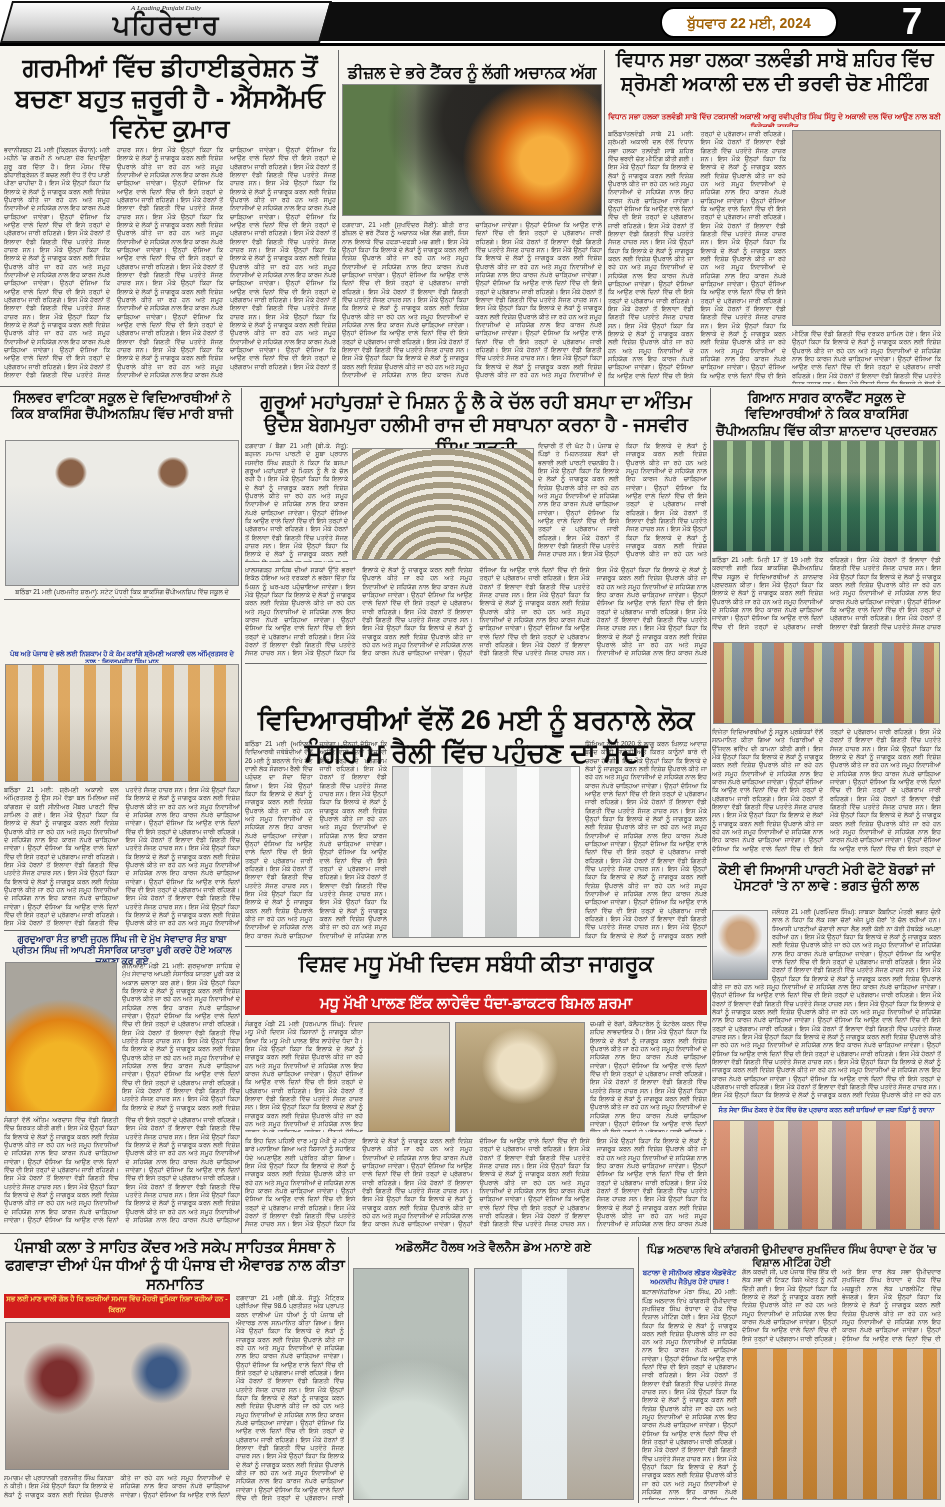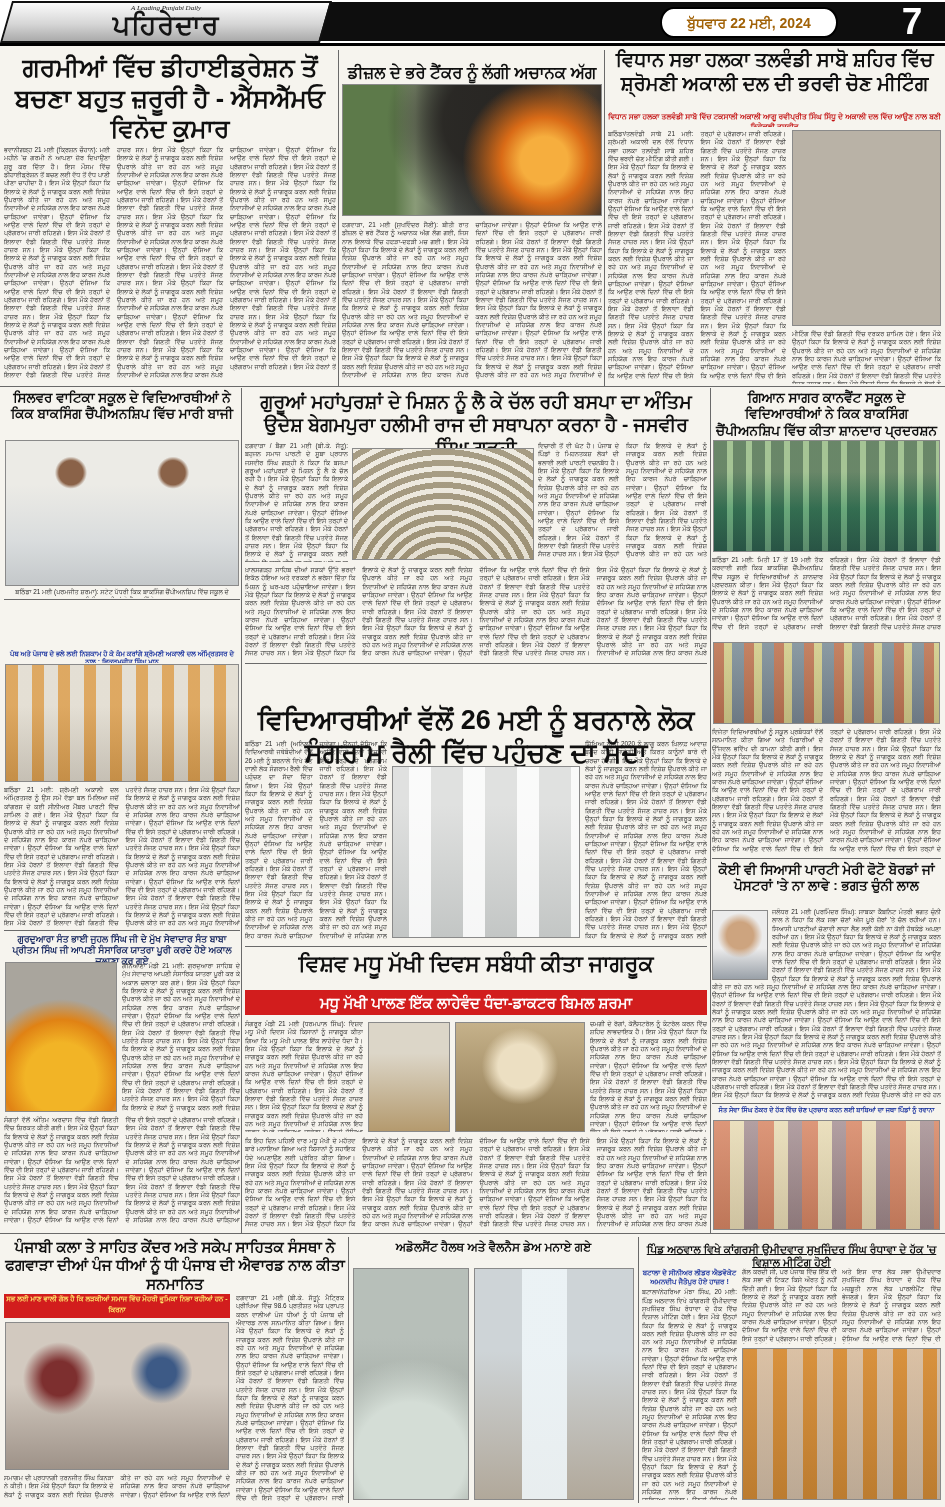--- a/index.html
+++ b/index.html
@@ -178,21 +178,21 @@
   <div class="hl" style="left:4px;top:1238px;width:342px;font-size:15px;">ਪੰਜਾਬੀ ਕਲਾ ਤੇ ਸਾਹਿਤ ਕੇਂਦਰ ਅਤੇ ਸਕੇਪ ਸਾਹਿਤਕ ਸੰਸਥਾ ਨੇ ਫਗਵਾੜਾ ਦੀਆਂ ਪੰਜ ਧੀਆਂ ਨੂੰ ਧੀ ਪੰਜਾਬ ਦੀ ਐਵਾਰਡ ਨਾਲ ਕੀਤਾ ਸਨਮਾਨਿਤ</div>
   <div class="banner-red" style="left:4px;top:1294px;width:226px;height:24px;font-size:7px;line-height:1.5;color:#ffe96b;">ਸਭ ਲਈ ਮਾਣ ਵਾਲੀ ਗੱਲ ਹੈ ਕਿ ਲੜਕੀਆਂ ਸਮਾਜ ਵਿੱਚ ਮੋਹਰੀ ਭੂਮਿਕਾ ਨਿਭਾ ਰਹੀਆਂ ਹਨ - ਕਿਰਨਾ</div>
   <div class="photo ph-award" style="left:5px;top:1322px;width:224px;height:148px;"></div>
   <div class="body-text cols2" style="left:4px;top:1474px;width:226px;height:28px;">ਸਮਾਗਮ ਦੀ ਪ੍ਰਧਾਨਗੀ ਤਰਨਜੀਤ ਸਿੰਘ ਕਿਨੜਾ ਨੇ ਕੀਤੀ। ਇਸ ਮੌਕੇ ਉਨ੍ਹਾਂ ਕਿਹਾ ਕਿ ਇਲਾਕੇ ਦੇ ਲੋਕਾਂ ਨੂੰ ਜਾਗਰੂਕ ਕਰਨ ਲਈ ਵਿਸ਼ੇਸ਼ ਉਪਰਾਲੇ ਕੀਤੇ ਜਾ ਰਹੇ ਹਨ ਅਤੇ ਸਮੂਹ ਨਿਵਾਸੀਆਂ ਦੇ ਸਹਿਯੋਗ ਨਾਲ ਇਹ ਕਾਰਜ ਨੇਪਰੇ ਚਾੜ੍ਹਿਆ ਜਾਵੇਗਾ। ਉਨ੍ਹਾਂ ਦੱਸਿਆ ਕਿ ਆਉਣ ਵਾਲੇ ਦਿਨਾਂ ਵਿੱਚ ਵੀ ਇਸੇ ਤਰ੍ਹਾਂ ਦੇ ਪ੍ਰੋਗਰਾਮ ਜਾਰੀ ਰਹਿਣਗੇ। ਇਸ ਮੌਕੇ ਹੋਰਨਾਂ ਤੋਂ ਇਲਾਵਾ ਵੱਡੀ ਗਿਣਤੀ ਵਿੱਚ ਪਤਵੰਤੇ ਸੱਜਣ ਹਾਜ਼ਰ ਸਨ। ਇਸ ਮੌਕੇ ਉਨ੍ਹਾਂ ਕਿਹਾ ਕਿ ਇਲਾਕੇ ਦੇ ਲੋਕਾਂ ਨੂੰ ਜਾਗਰੂਕ ਕਰਨ ਲਈ ਵਿਸ਼ੇਸ਼ ਉਪਰਾਲੇ ਕੀਤੇ ਜਾ ਰਹੇ ਹਨ ਅਤੇ ਸਮੂਹ ਨਿਵਾਸੀਆਂ ਦੇ ਸਹਿਯੋਗ ਨਾਲ ਇਹ ਕਾਰਜ ਨੇਪਰੇ ਚਾੜ੍ਹਿਆ ਜਾਵੇਗਾ। ਉਨ੍ਹਾਂ ਦੱਸਿਆ ਕਿ ਆਉਣ ਵਾਲੇ ਦਿਨਾਂ ਵਿੱਚ ਵੀ ਇਸੇ ਤਰ੍ਹਾਂ ਦੇ ਪ੍ਰੋਗਰਾਮ ਜਾਰੀ ਰਹਿਣਗੇ। ਇਸ ਮੌਕੇ ਹੋਰਨਾਂ ਤੋਂ ਇਲਾਵਾ ਵੱਡੀ ਗਿਣਤੀ ਵਿੱਚ ਪਤਵੰਤੇ ਸੱਜਣ ਹਾਜ਼ਰ ਸਨ।</div>
   <div class="body-text" style="left:236px;top:1294px;width:108px;height:208px;">ਫਗਵਾੜਾ 21 ਮਈ (ਬੀ.ਕੇ. ਸੱਤੂ): ਮੈਟ੍ਰਿਕ ਪ੍ਰੀਖਿਆ ਵਿੱਚ 98.6 ਪ੍ਰਤੀਸ਼ਤ ਅੰਕ ਪ੍ਰਾਪਤ ਕਰਨ ਵਾਲੀਆਂ ਪੰਜ ਧੀਆਂ ਨੂੰ ਧੀ ਪੰਜਾਬ ਦੀ ਐਵਾਰਡ ਨਾਲ ਸਨਮਾਨਿਤ ਕੀਤਾ ਗਿਆ। ਇਸ ਮੌਕੇ ਉਨ੍ਹਾਂ ਕਿਹਾ ਕਿ ਇਲਾਕੇ ਦੇ ਲੋਕਾਂ ਨੂੰ ਜਾਗਰੂਕ ਕਰਨ ਲਈ ਵਿਸ਼ੇਸ਼ ਉਪਰਾਲੇ ਕੀਤੇ ਜਾ ਰਹੇ ਹਨ ਅਤੇ ਸਮੂਹ ਨਿਵਾਸੀਆਂ ਦੇ ਸਹਿਯੋਗ ਨਾਲ ਇਹ ਕਾਰਜ ਨੇਪਰੇ ਚਾੜ੍ਹਿਆ ਜਾਵੇਗਾ। ਉਨ੍ਹਾਂ ਦੱਸਿਆ ਕਿ ਆਉਣ ਵਾਲੇ ਦਿਨਾਂ ਵਿੱਚ ਵੀ ਇਸੇ ਤਰ੍ਹਾਂ ਦੇ ਪ੍ਰੋਗਰਾਮ ਜਾਰੀ ਰਹਿਣਗੇ। ਇਸ ਮੌਕੇ ਹੋਰਨਾਂ ਤੋਂ ਇਲਾਵਾ ਵੱਡੀ ਗਿਣਤੀ ਵਿੱਚ ਪਤਵੰਤੇ ਸੱਜਣ ਹਾਜ਼ਰ ਸਨ। ਇਸ ਮੌਕੇ ਉਨ੍ਹਾਂ ਕਿਹਾ ਕਿ ਇਲਾਕੇ ਦੇ ਲੋਕਾਂ ਨੂੰ ਜਾਗਰੂਕ ਕਰਨ ਲਈ ਵਿਸ਼ੇਸ਼ ਉਪਰਾਲੇ ਕੀਤੇ ਜਾ ਰਹੇ ਹਨ ਅਤੇ ਸਮੂਹ ਨਿਵਾਸੀਆਂ ਦੇ ਸਹਿਯੋਗ ਨਾਲ ਇਹ ਕਾਰਜ ਨੇਪਰੇ ਚਾੜ੍ਹਿਆ ਜਾਵੇਗਾ। ਉਨ੍ਹਾਂ ਦੱਸਿਆ ਕਿ ਆਉਣ ਵਾਲੇ ਦਿਨਾਂ ਵਿੱਚ ਵੀ ਇਸੇ ਤਰ੍ਹਾਂ ਦੇ ਪ੍ਰੋਗਰਾਮ ਜਾਰੀ ਰਹਿਣਗੇ। ਇਸ ਮੌਕੇ ਹੋਰਨਾਂ ਤੋਂ ਇਲਾਵਾ ਵੱਡੀ ਗਿਣਤੀ ਵਿੱਚ ਪਤਵੰਤੇ ਸੱਜਣ ਹਾਜ਼ਰ ਸਨ। ਇਸ ਮੌਕੇ ਉਨ੍ਹਾਂ ਕਿਹਾ ਕਿ ਇਲਾਕੇ ਦੇ ਲੋਕਾਂ ਨੂੰ ਜਾਗਰੂਕ ਕਰਨ ਲਈ ਵਿਸ਼ੇਸ਼ ਉਪਰਾਲੇ ਕੀਤੇ ਜਾ ਰਹੇ ਹਨ ਅਤੇ ਸਮੂਹ ਨਿਵਾਸੀਆਂ ਦੇ ਸਹਿਯੋਗ ਨਾਲ ਇਹ ਕਾਰਜ ਨੇਪਰੇ ਚਾੜ੍ਹਿਆ ਜਾਵੇਗਾ। ਉਨ੍ਹਾਂ ਦੱਸਿਆ ਕਿ ਆਉਣ ਵਾਲੇ ਦਿਨਾਂ ਵਿੱਚ ਵੀ ਇਸੇ ਤਰ੍ਹਾਂ ਦੇ ਪ੍ਰੋਗਰਾਮ ਜਾਰੀ ਰਹਿਣਗੇ। ਇਸ ਮੌਕੇ ਹੋਰਨਾਂ ਤੋਂ ਇਲਾਵਾ ਵੱਡੀ ਗਿਣਤੀ ਵਿੱਚ ਪਤਵੰਤੇ ਸੱਜਣ ਹਾਜ਼ਰ ਸਨ। ਇਸ ਮੌਕੇ ਉਨ੍ਹਾਂ ਕਿਹਾ ਕਿ ਇਲਾਕੇ ਦੇ ਲੋਕਾਂ ਨੂੰ ਜਾਗਰੂਕ ਕਰਨ ਲਈ ਵਿਸ਼ੇਸ਼ ਉਪਰਾਲੇ ਕੀਤੇ ਜਾ ਰਹੇ ਹਨ ਅਤੇ ਸਮੂਹ ਨਿਵਾਸੀਆਂ ਦੇ ਸਹਿਯੋਗ ਨਾਲ ਇਹ ਕਾਰਜ ਨੇਪਰੇ ਚਾੜ੍ਹਿਆ ਜਾਵੇਗਾ। ਉਨ੍ਹਾਂ ਦੱਸਿਆ ਕਿ ਆਉਣ ਵਾਲੇ ਦਿਨਾਂ ਵਿੱਚ ਵੀ ਇਸੇ ਤਰ੍ਹਾਂ ਦੇ ਪ੍ਰੋਗਰਾਮ ਜਾਰੀ ਰਹਿਣਗੇ। ਇਸ ਮੌਕੇ ਹੋਰਨਾਂ ਤੋਂ ਇਲਾਵਾ ਵੱਡੀ ਗਿਣਤੀ ਵਿੱਚ ਪਤਵੰਤੇ ਸੱਜਣ ਹਾਜ਼ਰ ਸਨ। ਇਸ ਮੌਕੇ ਉਨ੍ਹਾਂ ਕਿਹਾ ਕਿ ਇਲਾਕੇ ਦੇ ਲੋਕਾਂ ਨੂੰ ਜਾਗਰੂਕ ਕਰਨ ਲਈ ਵਿਸ਼ੇਸ਼ ਉਪਰਾਲੇ ਕੀਤੇ ਜਾ ਰਹੇ ਹਨ ਅਤੇ ਸਮੂਹ ਨਿਵਾਸੀਆਂ ਦੇ ਸਹਿਯੋਗ ਨਾਲ ਇਹ ਕਾਰਜ ਨੇਪਰੇ ਚਾੜ੍ਹਿਆ ਜਾਵੇਗਾ। ਉਨ੍ਹਾਂ ਦੱਸਿਆ ਕਿ ਆਉਣ ਵਾਲੇ ਦਿਨਾਂ ਵਿੱਚ ਵੀ ਇਸੇ ਤਰ੍ਹਾਂ ਦੇ ਪ੍ਰੋਗਰਾਮ ਜਾਰੀ ਰਹਿਣਗੇ। ਇਸ ਮੌਕੇ ਹੋਰਨਾਂ ਤੋਂ ਇਲਾਵਾ ਵੱਡੀ ਗਿਣਤੀ ਵਿੱਚ ਪਤਵੰਤੇ ਸੱਜਣ ਹਾਜ਼ਰ ਸਨ। ਇਸ ਮੌਕੇ ਉਨ੍ਹਾਂ ਕਿਹਾ ਕਿ ਇਲਾਕੇ ਦੇ ਲੋਕਾਂ ਨੂੰ ਜਾਗਰੂਕ ਕਰਨ ਲਈ ਵਿਸ਼ੇਸ਼ ਉਪਰਾਲੇ ਕੀਤੇ ਜਾ ਰਹੇ ਹਨ ਅਤੇ ਸਮੂਹ ਨਿਵਾਸੀਆਂ ਦੇ ਸਹਿਯੋਗ ਨਾਲ ਇਹ ਕਾਰਜ ਨੇਪਰੇ ਚਾੜ੍ਹਿਆ ਜਾਵੇਗਾ। ਉਨ੍ਹਾਂ ਦੱਸਿਆ ਕਿ ਆਉਣ ਵਾਲੇ ਦਿਨਾਂ ਵਿੱਚ ਵੀ ਇਸੇ ਤਰ੍ਹਾਂ ਦੇ ਪ੍ਰੋਗਰਾਮ ਜਾਰੀ ਰਹਿਣਗੇ। ਇਸ ਮੌਕੇ ਹੋਰਨਾਂ ਤੋਂ ਇਲਾਵਾ ਵੱਡੀ ਗਿਣਤੀ ਵਿੱਚ ਪਤਵੰਤੇ ਸੱਜਣ ਹਾਜ਼ਰ ਸਨ। ਇਸ ਮੌਕੇ ਉਨ੍ਹਾਂ ਕਿਹਾ ਕਿ ਇਲਾਕੇ ਦੇ ਲੋਕਾਂ ਨੂੰ ਜਾਗਰੂਕ ਕਰਨ ਲਈ ਵਿਸ਼ੇਸ਼ ਉਪਰਾਲੇ ਕੀਤੇ ਜਾ ਰਹੇ ਹਨ ਅਤੇ ਸਮੂਹ ਨਿਵਾਸੀਆਂ ਦੇ ਸਹਿਯੋਗ ਨਾਲ ਇਹ ਕਾਰਜ ਨੇਪਰੇ ਚਾੜ੍ਹਿਆ ਜਾਵੇਗਾ। ਉਨ੍ਹਾਂ ਦੱਸਿਆ ਕਿ ਆਉਣ ਵਾਲੇ ਦਿਨਾਂ ਵਿੱਚ ਵੀ ਇਸੇ ਤਰ੍ਹਾਂ ਦੇ ਪ੍ਰੋਗਰਾਮ ਜਾਰੀ ਰਹਿਣਗੇ। ਇਸ ਮੌਕੇ ਹੋਰਨਾਂ ਤੋਂ ਇਲਾਵਾ ਵੱਡੀ ਗਿਣਤੀ ਵਿੱਚ ਪਤਵੰਤੇ ਸੱਜਣ ਹਾਜ਼ਰ ਸਨ। ਇਸ ਮੌਕੇ ਉਨ੍ਹਾਂ ਕਿਹਾ ਕਿ ਇਲਾਕੇ ਦੇ ਲੋਕਾਂ ਨੂੰ ਜਾਗਰੂਕ ਕਰਨ ਲਈ ਵਿਸ਼ੇਸ਼ ਉਪਰਾਲੇ ਕੀਤੇ ਜਾ ਰਹੇ ਹਨ ਅਤੇ ਸਮੂਹ ਨਿਵਾਸੀਆਂ ਦੇ ਸਹਿਯੋਗ ਨਾਲ ਇਹ ਕਾਰਜ ਨੇਪਰੇ ਚਾੜ੍ਹਿਆ ਜਾਵੇਗਾ। ਉਨ੍ਹਾਂ ਦੱਸਿਆ ਕਿ ਆਉਣ ਵਾਲੇ ਦਿਨਾਂ ਵਿੱਚ ਵੀ ਇਸੇ ਤਰ੍ਹਾਂ ਦੇ ਪ੍ਰੋਗਰਾਮ ਜਾਰੀ ਰਹਿਣਗੇ। ਇਸ ਮੌਕੇ ਹੋਰਨਾਂ ਤੋਂ ਇਲਾਵਾ ਵੱਡੀ ਗਿਣਤੀ ਵਿੱਚ ਪਤਵੰਤੇ ਸੱਜਣ ਹਾਜ਼ਰ ਸਨ।</div>
 
   <div class="hl" style="left:352px;top:1240px;width:283px;font-size:12px;">ਅਡੋਲਸੈਂਟ ਹੈਲਥ ਅਤੇ ਵੈਲਨੈਸ ਡੇਅ ਮਨਾਏ ਗਏ</div>
   <div class="photo ph-sacks" style="left:353px;top:1268px;width:116px;height:232px;"></div>
   <div class="photo ph-courtyard" style="left:474px;top:1268px;width:160px;height:232px;"></div>
 
-  <div class="hl" style="left:642px;top:1243px;width:299px;font-size:10.8px;text-decoration:underline;">ਪਿੰਡ ਅਠਵਾਲ ਵਿਖੇ ਕਾਂਗਰਸੀ ਉਮੀਦਵਾਰ ਸੁਖਜਿੰਦਰ ਸਿੰਘ ਰੰਧਾਵਾ ਦੇ ਹੱਕ 'ਚ ਵਿਸ਼ਾਲ ਮੀਟਿੰਗ ਹੋਈ</div>
+  <div class="hl" style="left:642px;top:1243px;width:299px;font-size:10.8px;">ਪਿੰਡ ਅਠਵਾਲ ਵਿਖੇ ਕਾਂਗਰਸੀ ਉਮੀਦਵਾਰ ਸੁਖਜਿੰਦਰ ਸਿੰਘ ਰੰਧਾਵਾ ਦੇ ਹੱਕ 'ਚ ਵਿਸ਼ਾਲ ਮੀਟਿੰਗ ਹੋਈ</div>
   <div class="body-text" style="left:642px;top:1268px;width:95px;height:232px;">
     <span class="subhead">ਬਟਾਲਾ ਦੇ ਸੀਨੀਅਰ ਲੀਡਰ ਐਡਵੋਕੇਟ ਅਮਨਦੀਪ ਜੈਤੋਪੁਰ ਹੋਏ ਹਾਜ਼ਰ !</span>
     <span>ਬਟਾਲਾ/ਨੇਹਰਿਆ ਮੰਝਾ ਸਿੰਘ, 20 ਮਈ: ਪਿੰਡ ਅਠਵਾਲ ਵਿਖੇ ਕਾਂਗਰਸੀ ਉਮੀਦਵਾਰ ਸੁਖਜਿੰਦਰ ਸਿੰਘ ਰੰਧਾਵਾ ਦੇ ਹੱਕ ਵਿੱਚ ਵਿਸ਼ਾਲ ਮੀਟਿੰਗ ਹੋਈ। ਇਸ ਮੌਕੇ ਉਨ੍ਹਾਂ ਕਿਹਾ ਕਿ ਇਲਾਕੇ ਦੇ ਲੋਕਾਂ ਨੂੰ ਜਾਗਰੂਕ ਕਰਨ ਲਈ ਵਿਸ਼ੇਸ਼ ਉਪਰਾਲੇ ਕੀਤੇ ਜਾ ਰਹੇ ਹਨ ਅਤੇ ਸਮੂਹ ਨਿਵਾਸੀਆਂ ਦੇ ਸਹਿਯੋਗ ਨਾਲ ਇਹ ਕਾਰਜ ਨੇਪਰੇ ਚਾੜ੍ਹਿਆ ਜਾਵੇਗਾ। ਉਨ੍ਹਾਂ ਦੱਸਿਆ ਕਿ ਆਉਣ ਵਾਲੇ ਦਿਨਾਂ ਵਿੱਚ ਵੀ ਇਸੇ ਤਰ੍ਹਾਂ ਦੇ ਪ੍ਰੋਗਰਾਮ ਜਾਰੀ ਰਹਿਣਗੇ। ਇਸ ਮੌਕੇ ਹੋਰਨਾਂ ਤੋਂ ਇਲਾਵਾ ਵੱਡੀ ਗਿਣਤੀ ਵਿੱਚ ਪਤਵੰਤੇ ਸੱਜਣ ਹਾਜ਼ਰ ਸਨ। ਇਸ ਮੌਕੇ ਉਨ੍ਹਾਂ ਕਿਹਾ ਕਿ ਇਲਾਕੇ ਦੇ ਲੋਕਾਂ ਨੂੰ ਜਾਗਰੂਕ ਕਰਨ ਲਈ ਵਿਸ਼ੇਸ਼ ਉਪਰਾਲੇ ਕੀਤੇ ਜਾ ਰਹੇ ਹਨ ਅਤੇ ਸਮੂਹ ਨਿਵਾਸੀਆਂ ਦੇ ਸਹਿਯੋਗ ਨਾਲ ਇਹ ਕਾਰਜ ਨੇਪਰੇ ਚਾੜ੍ਹਿਆ ਜਾਵੇਗਾ। ਉਨ੍ਹਾਂ ਦੱਸਿਆ ਕਿ ਆਉਣ ਵਾਲੇ ਦਿਨਾਂ ਵਿੱਚ ਵੀ ਇਸੇ ਤਰ੍ਹਾਂ ਦੇ ਪ੍ਰੋਗਰਾਮ ਜਾਰੀ ਰਹਿਣਗੇ। ਇਸ ਮੌਕੇ ਹੋਰਨਾਂ ਤੋਂ ਇਲਾਵਾ ਵੱਡੀ ਗਿਣਤੀ ਵਿੱਚ ਪਤਵੰਤੇ ਸੱਜਣ ਹਾਜ਼ਰ ਸਨ। ਇਸ ਮੌਕੇ ਉਨ੍ਹਾਂ ਕਿਹਾ ਕਿ ਇਲਾਕੇ ਦੇ ਲੋਕਾਂ ਨੂੰ ਜਾਗਰੂਕ ਕਰਨ ਲਈ ਵਿਸ਼ੇਸ਼ ਉਪਰਾਲੇ ਕੀਤੇ ਜਾ ਰਹੇ ਹਨ ਅਤੇ ਸਮੂਹ ਨਿਵਾਸੀਆਂ ਦੇ ਸਹਿਯੋਗ ਨਾਲ ਇਹ ਕਾਰਜ ਨੇਪਰੇ ਚਾੜ੍ਹਿਆ ਜਾਵੇਗਾ। ਉਨ੍ਹਾਂ ਦੱਸਿਆ ਕਿ ਆਉਣ ਵਾਲੇ ਦਿਨਾਂ ਵਿੱਚ ਵੀ ਇਸੇ ਤਰ੍ਹਾਂ ਦੇ ਪ੍ਰੋਗਰਾਮ ਜਾਰੀ ਰਹਿਣਗੇ। ਇਸ ਮੌਕੇ ਹੋਰਨਾਂ ਤੋਂ ਇਲਾਵਾ ਵੱਡੀ ਗਿਣਤੀ ਵਿੱਚ ਪਤਵੰਤੇ ਸੱਜਣ ਹਾਜ਼ਰ ਸਨ। ਇਸ ਮੌਕੇ ਉਨ੍ਹਾਂ ਕਿਹਾ ਕਿ ਇਲਾਕੇ ਦੇ ਲੋਕਾਂ ਨੂੰ ਜਾਗਰੂਕ ਕਰਨ ਲਈ ਵਿਸ਼ੇਸ਼ ਉਪਰਾਲੇ ਕੀਤੇ ਜਾ ਰਹੇ ਹਨ ਅਤੇ ਸਮੂਹ ਨਿਵਾਸੀਆਂ ਦੇ ਸਹਿਯੋਗ ਨਾਲ ਇਹ ਕਾਰਜ ਨੇਪਰੇ ਚਾੜ੍ਹਿਆ ਜਾਵੇਗਾ। ਉਨ੍ਹਾਂ ਦੱਸਿਆ ਕਿ ਆਉਣ ਵਾਲੇ ਦਿਨਾਂ ਵਿੱਚ ਵੀ ਇਸੇ ਤਰ੍ਹਾਂ ਦੇ ਪ੍ਰੋਗਰਾਮ ਜਾਰੀ ਰਹਿਣਗੇ। ਇਸ ਮੌਕੇ ਹੋਰਨਾਂ ਤੋਂ ਇਲਾਵਾ ਵੱਡੀ ਗਿਣਤੀ ਵਿੱਚ ਪਤਵੰਤੇ ਸੱਜਣ ਹਾਜ਼ਰ ਸਨ। ਇਸ ਮੌਕੇ ਉਨ੍ਹਾਂ ਕਿਹਾ ਕਿ ਇਲਾਕੇ ਦੇ ਲੋਕਾਂ ਨੂੰ ਜਾਗਰੂਕ ਕਰਨ ਲਈ ਵਿਸ਼ੇਸ਼ ਉਪਰਾਲੇ ਕੀਤੇ ਜਾ ਰਹੇ ਹਨ ਅਤੇ ਸਮੂਹ ਨਿਵਾਸੀਆਂ ਦੇ ਸਹਿਯੋਗ ਨਾਲ ਇਹ ਕਾਰਜ ਨੇਪਰੇ ਚਾੜ੍ਹਿਆ ਜਾਵੇਗਾ। ਉਨ੍ਹਾਂ ਦੱਸਿਆ ਕਿ ਆਉਣ ਵਾਲੇ ਦਿਨਾਂ ਵਿੱਚ ਵੀ ਇਸੇ ਤਰ੍ਹਾਂ ਦੇ ਪ੍ਰੋਗਰਾਮ ਜਾਰੀ ਰਹਿਣਗੇ। ਇਸ ਮੌਕੇ ਹੋਰਨਾਂ ਤੋਂ ਇਲਾਵਾ ਵੱਡੀ ਗਿਣਤੀ ਵਿੱਚ ਪਤਵੰਤੇ ਸੱਜਣ ਹਾਜ਼ਰ ਸਨ।</span>
   </div>
   <div class="body-text" style="left:742px;top:1268px;width:95px;height:76px;">ਗੱਲ ਕਰਦੀ ਸੀ, ਪਰ ਪੰਜਾਬ ਵਿੱਚ ਇੱਕ ਵੀ ਲੋਕ ਸਭਾ ਦੀ ਟਿਕਟ ਕਿਸੇ ਔਰਤ ਨੂੰ ਨਹੀਂ ਦਿੱਤੀ ਗਈ। ਇਸ ਮੌਕੇ ਉਨ੍ਹਾਂ ਕਿਹਾ ਕਿ ਇਲਾਕੇ ਦੇ ਲੋਕਾਂ ਨੂੰ ਜਾਗਰੂਕ ਕਰਨ ਲਈ ਵਿਸ਼ੇਸ਼ ਉਪਰਾਲੇ ਕੀਤੇ ਜਾ ਰਹੇ ਹਨ ਅਤੇ ਸਮੂਹ ਨਿਵਾਸੀਆਂ ਦੇ ਸਹਿਯੋਗ ਨਾਲ ਇਹ ਕਾਰਜ ਨੇਪਰੇ ਚਾੜ੍ਹਿਆ ਜਾਵੇਗਾ। ਉਨ੍ਹਾਂ ਦੱਸਿਆ ਕਿ ਆਉਣ ਵਾਲੇ ਦਿਨਾਂ ਵਿੱਚ ਵੀ ਇਸੇ ਤਰ੍ਹਾਂ ਦੇ ਪ੍ਰੋਗਰਾਮ ਜਾਰੀ ਰਹਿਣਗੇ। ਇਸ ਮੌਕੇ ਹੋਰਨਾਂ ਤੋਂ ਇਲਾਵਾ ਵੱਡੀ ਗਿਣਤੀ ਵਿੱਚ ਪਤਵੰਤੇ ਸੱਜਣ ਹਾਜ਼ਰ ਸਨ।</div>
   <div class="body-text" style="left:842px;top:1268px;width:99px;height:76px;">ਅਤੇ ਇਸ ਵਾਰ ਲੋਕ ਸਭਾ ਉਮੀਦਵਾਰ ਸੁਖਜਿੰਦਰ ਸਿੰਘ ਰੰਧਾਵਾ ਦੇ ਹੱਕ ਵਿੱਚ ਮਜ਼ਬੂਤੀ ਨਾਲ ਲੋਕ ਪਾਰਲੀਮੈਂਟ ਵਿੱਚ ਭੇਜਣਗੇ। ਇਸ ਮੌਕੇ ਉਨ੍ਹਾਂ ਕਿਹਾ ਕਿ ਇਲਾਕੇ ਦੇ ਲੋਕਾਂ ਨੂੰ ਜਾਗਰੂਕ ਕਰਨ ਲਈ ਵਿਸ਼ੇਸ਼ ਉਪਰਾਲੇ ਕੀਤੇ ਜਾ ਰਹੇ ਹਨ ਅਤੇ ਸਮੂਹ ਨਿਵਾਸੀਆਂ ਦੇ ਸਹਿਯੋਗ ਨਾਲ ਇਹ ਕਾਰਜ ਨੇਪਰੇ ਚਾੜ੍ਹਿਆ ਜਾਵੇਗਾ। ਉਨ੍ਹਾਂ ਦੱਸਿਆ ਕਿ ਆਉਣ ਵਾਲੇ ਦਿਨਾਂ ਵਿੱਚ ਵੀ ਇਸੇ ਤਰ੍ਹਾਂ ਦੇ ਪ੍ਰੋਗਰਾਮ ਜਾਰੀ ਰਹਿਣਗੇ। ਇਸ ਮੌਕੇ ਹੋਰਨਾਂ ਤੋਂ ਇਲਾਵਾ ਵੱਡੀ ਗਿਣਤੀ ਵਿੱਚ ਪਤਵੰਤੇ ਸੱਜਣ ਹਾਜ਼ਰ ਸਨ।</div>
   <div class="photo ph-turban" style="left:742px;top:1348px;width:199px;height:152px;"></div>
 
 </div>
 

